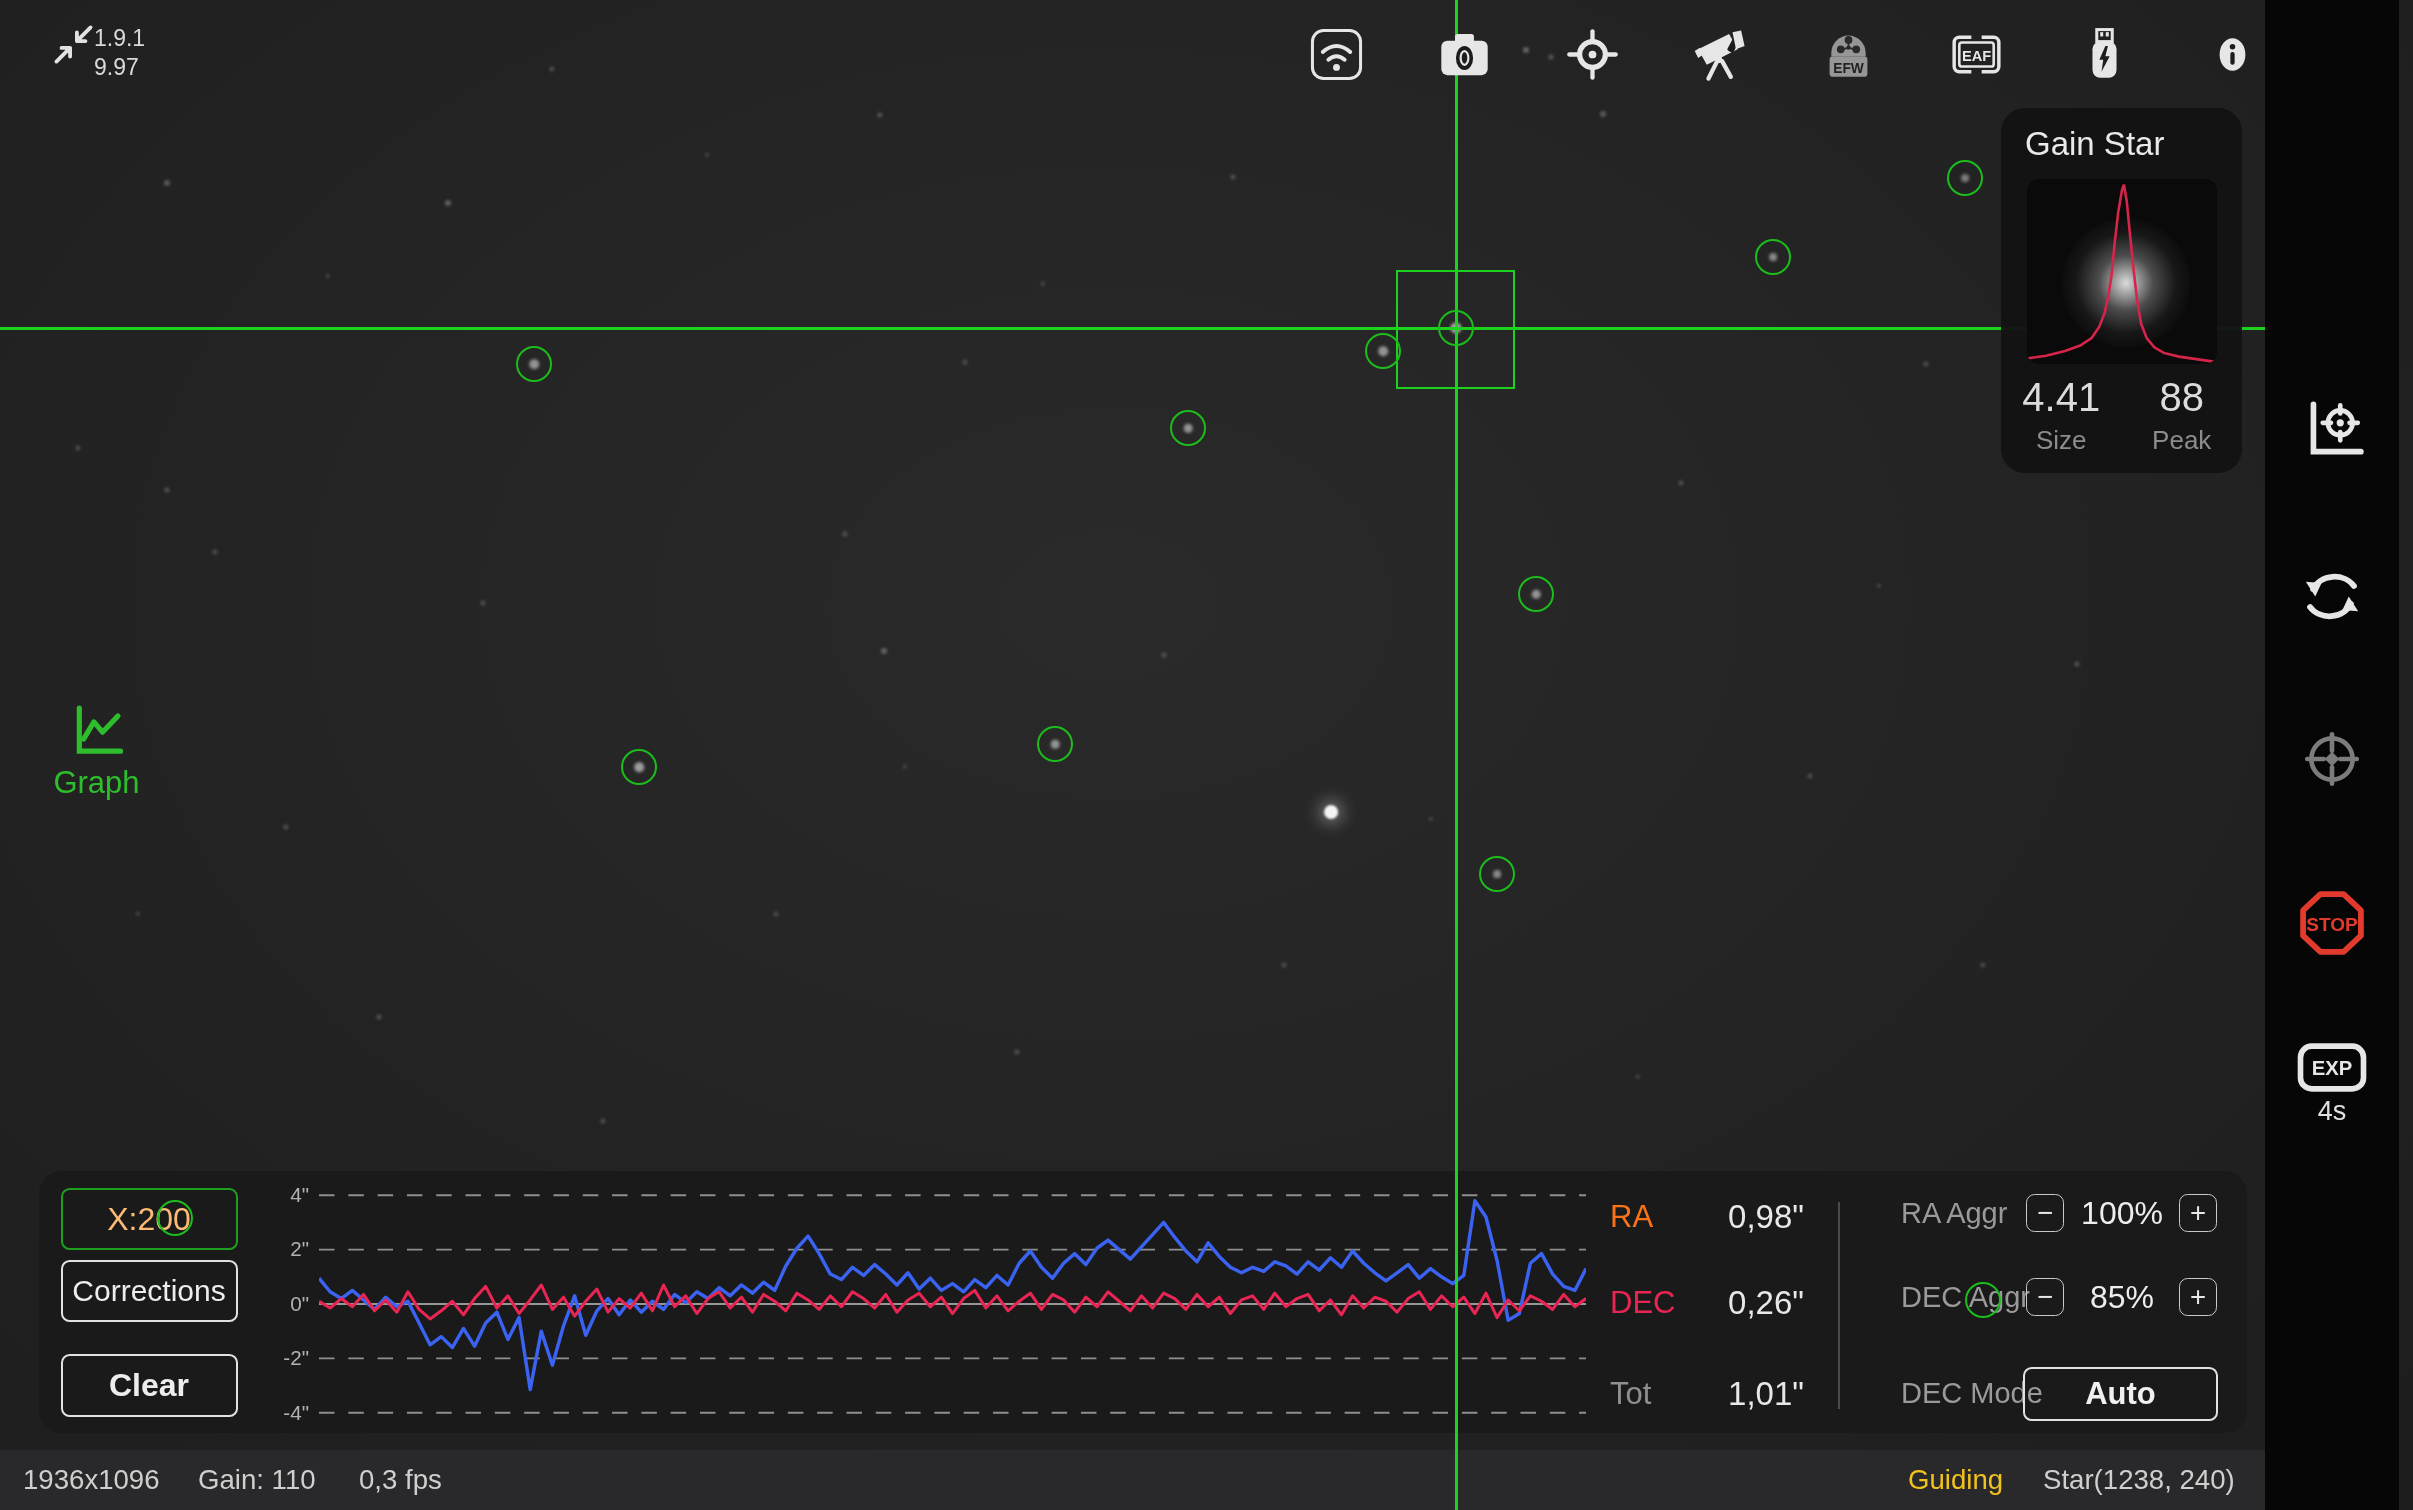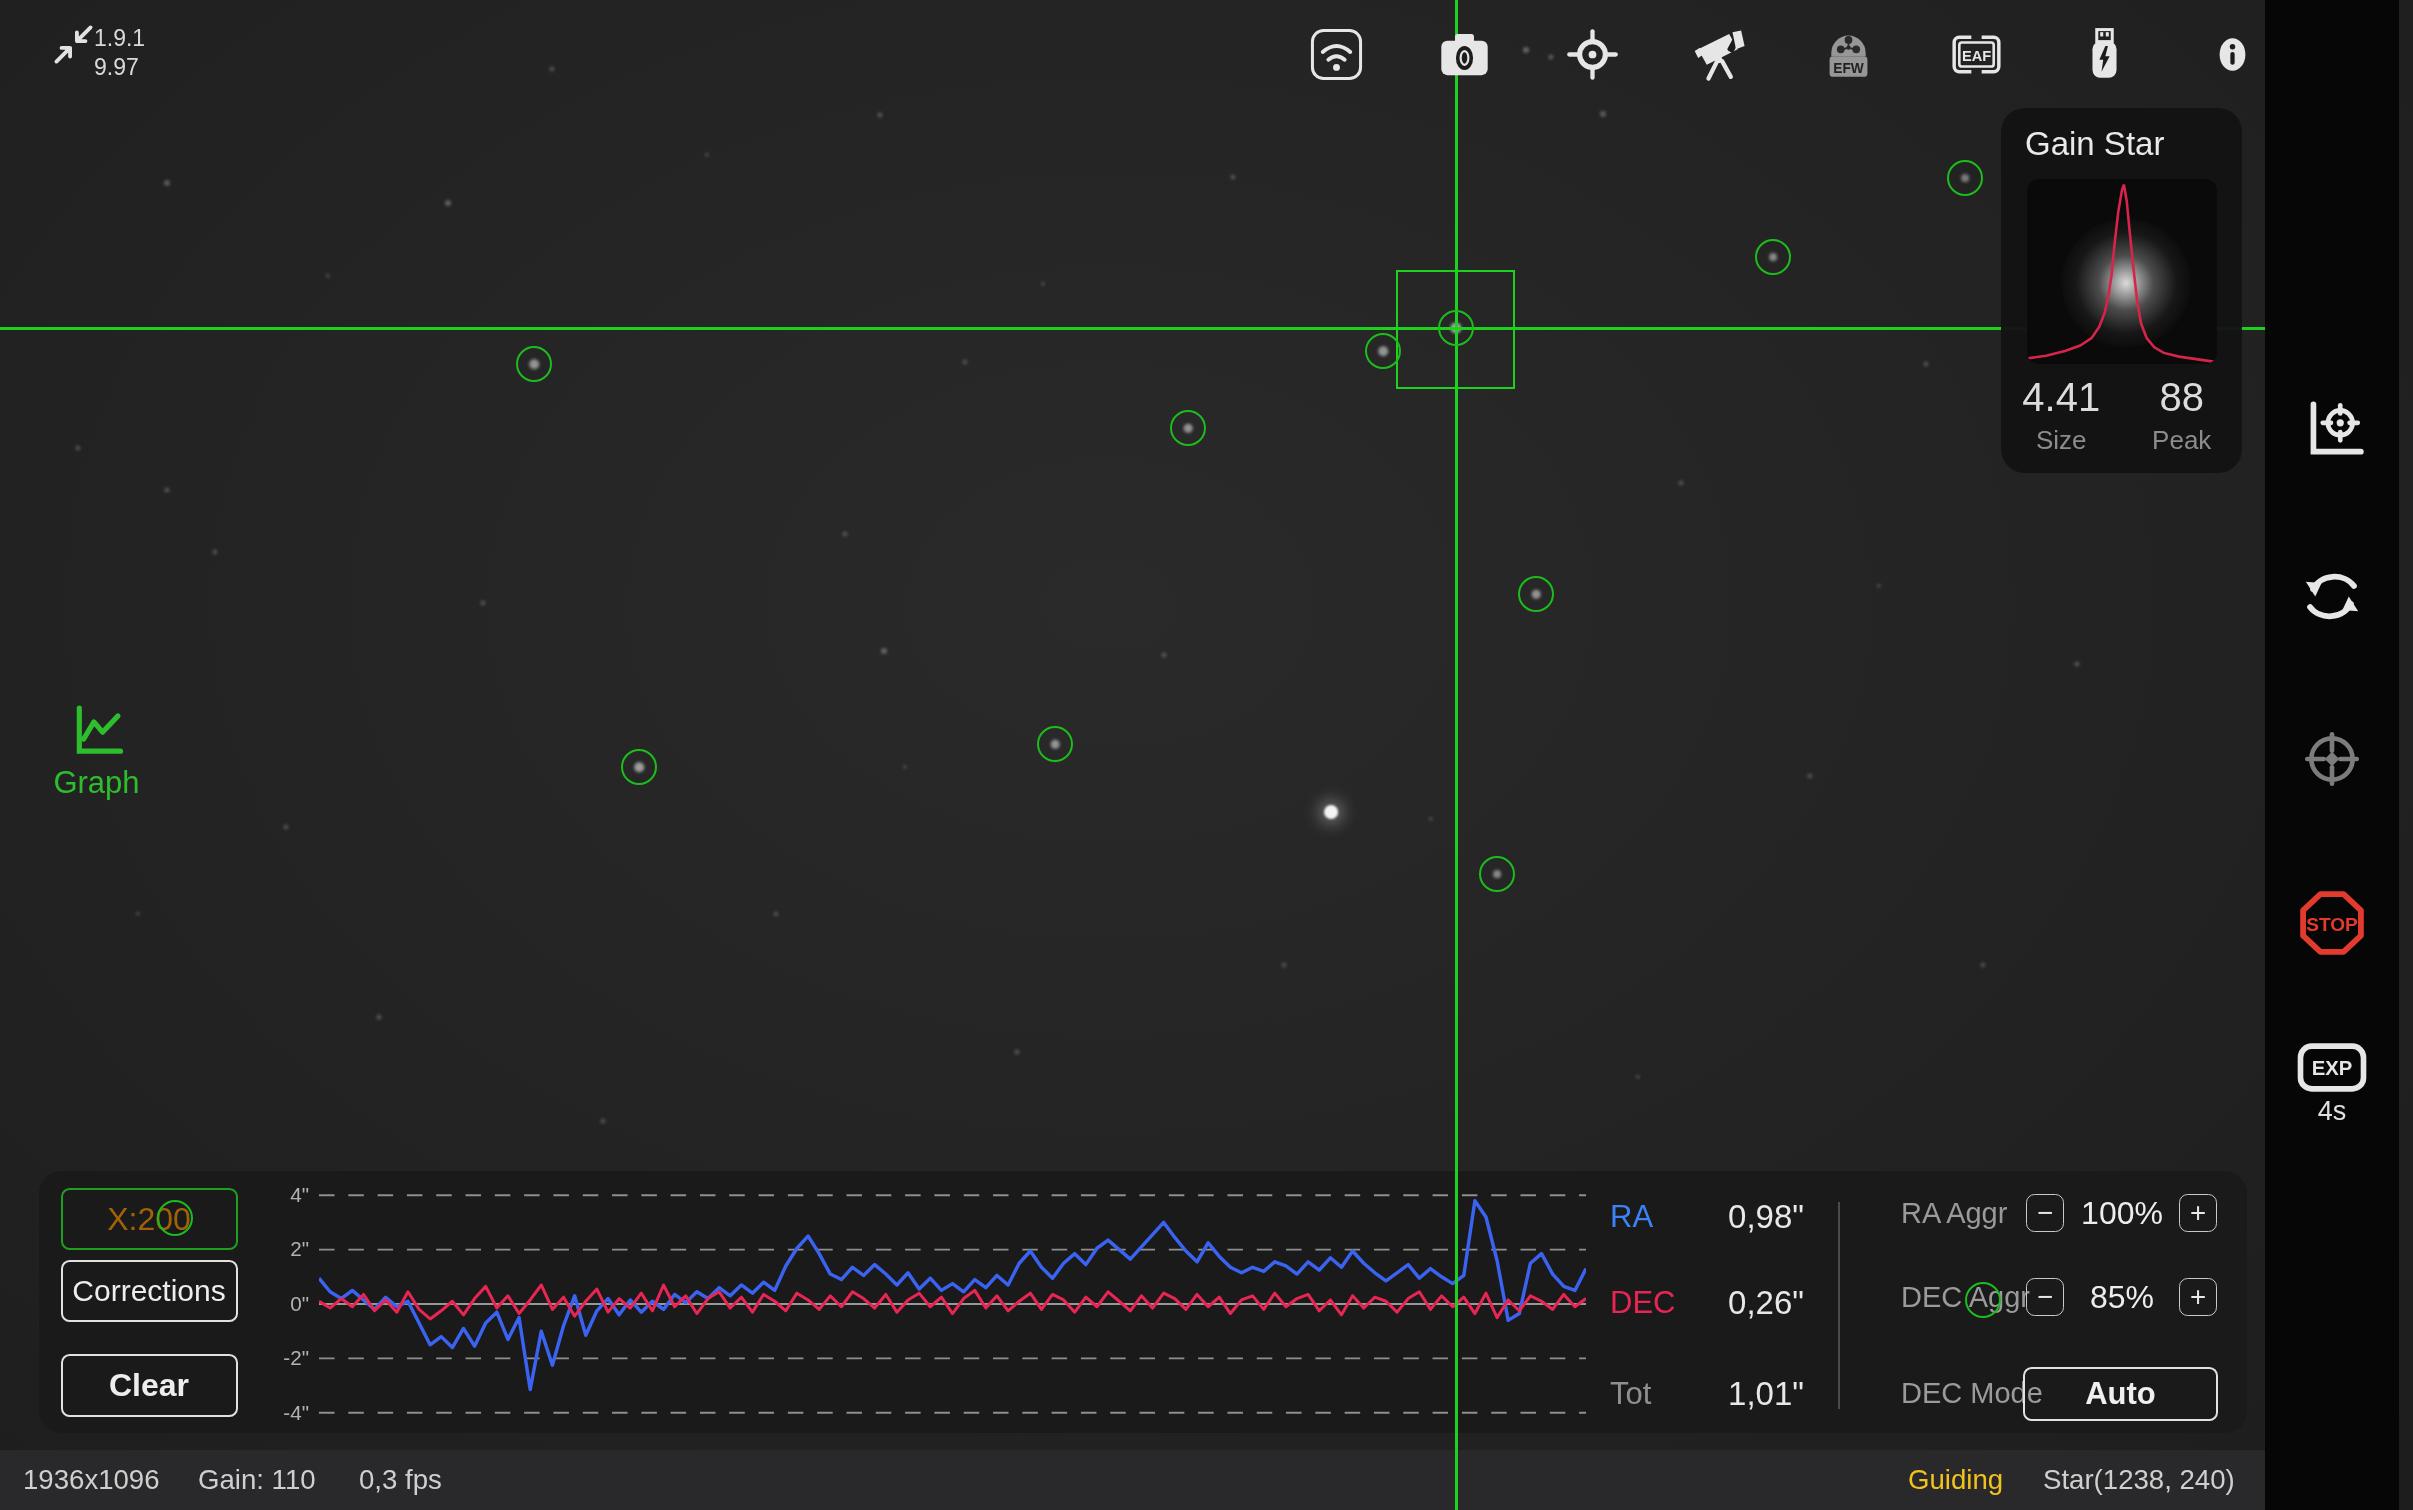--- a/index.html
+++ b/index.html
@@ -56,21 +56,21 @@
   
   #graph-toggle { position:absolute; left:43px; top:703px; width:107px; text-align:center; z-index:2; }
   #graph-toggle .gt-label { color:#2dbd2d; font-size:31px; margin-top:6.9px; }
 
   
   #guide-panel { position:absolute; left:39px; top:1171px; width:2208px; height:262px;
     background:#1a1a1b; border-radius:22.4px; z-index:4; }
   .panel-btn { position:absolute; left:21.5px; width:177px; height:62px; border:2.2px solid #e2e2e2;
     border-radius:8.6px; display:flex; align-items:center; justify-content:center;
     color:#ededed; font-size:30px; background:transparent; cursor:default; }
-  #btn-zoom { top:17px; border-color:#1f9e1f; color:#a16207; font-weight:500; font-size:32px; }
+  #btn-zoom { top:17px; border-color:#1f9e1f; color:#fdba74; font-weight:500; font-size:32px; }
   #btn-corrections { top:89px; }
   #btn-clear { top:183px; height:63px; font-weight:700; font-size:32px; }
 
   #y-labels { position:absolute; left:0; top:0; }
   .y-label { position:absolute; width:78px; left:192px; text-align:right;
     color:#b2b2b2; font-size:20.7px; transform:translateY(-50%); }
 
   #guide-chart { position:absolute; left:280px; top:15.5px; width:1267px; height:234px; }
 
   .stat-row { position:absolute; left:1571px; width:194px; height:41px;
@@ -373,21 +373,21 @@
         <line x1="0" x2="1470" y1="9.599999999999994" y2="9.599999999999994" stroke="#8f8f8f" stroke-width="2.2" stroke-dasharray="18 16"></line>
         <line x1="0" x2="1470" y1="72.8" y2="72.8" stroke="#8f8f8f" stroke-width="2.2" stroke-dasharray="18 16"></line>
         <line x1="0" x2="1470" y1="136" y2="136" stroke="rgba(235,235,235,0.8)" stroke-width="1.8"></line>
         <line x1="0" x2="1470" y1="199.2" y2="199.2" stroke="#8f8f8f" stroke-width="2.2" stroke-dasharray="18 16"></line>
         <line x1="0" x2="1470" y1="262.4" y2="262.4" stroke="#8f8f8f" stroke-width="2.2" stroke-dasharray="18 16"></line>
         <polyline points="0.0,106.0 12.9,121.8 25.8,129.7 38.7,120.2 51.6,131.3 64.5,142.3 77.4,128.1 90.3,139.2 103.2,132.8 116.1,158.1 128.9,183.4 141.8,173.9 154.7,186.6 167.6,164.4 180.5,185.0 193.4,158.1 206.3,145.5 219.2,177.1 232.1,151.8 245.0,235.5 257.9,167.6 270.8,207.1 283.7,161.3 296.6,126.5 309.5,172.3 322.4,143.9 335.3,129.7 348.2,148.6 361.1,131.3 373.9,145.5 386.8,132.8 399.7,142.3 412.6,124.9 425.5,134.4 438.4,121.8 451.3,129.7 464.2,117.0 477.1,126.5 490.0,113.9 502.9,123.4 515.8,110.7 528.7,120.2 541.6,91.8 554.5,71.2 567.4,57.0 580.3,77.5 593.2,101.2 606.1,107.6 618.9,93.3 631.8,102.8 644.7,90.2 657.6,101.2 670.5,113.9 683.4,99.7 696.3,118.6 709.2,106.0 722.1,120.2 735.0,112.3 747.9,121.8 760.8,107.6 773.7,117.0 786.6,102.8 799.5,113.9 812.4,88.6 825.3,74.4 838.2,93.3 851.1,106.0 863.9,88.6 876.8,77.5 889.7,90.2 902.6,71.2 915.5,61.7 928.4,72.8 941.3,83.9 954.2,69.6 967.1,55.4 980.0,41.2 992.9,58.6 1005.8,74.4 1018.7,87.0 1031.6,64.9 1044.5,80.7 1057.4,93.3 1070.3,99.7 1083.2,93.3 1096.1,98.1 1108.9,87.0 1121.8,91.8 1134.7,101.2 1147.6,87.0 1160.5,96.5 1173.4,82.3 1186.3,93.3 1199.2,74.4 1212.1,88.6 1225.0,99.7 1237.9,109.1 1250.8,99.7 1263.7,90.2 1276.6,106.0 1289.5,94.9 1302.4,104.4 1315.3,112.3 1328.2,102.8 1341.1,15.9 1353.9,34.9 1366.8,85.4 1379.7,155.0 1392.6,147.1 1405.5,88.6 1418.4,77.5 1431.3,101.2 1444.2,115.5 1457.1,120.2 1470.0,94.9" fill="none" stroke="#3b63f2" stroke-width="4" stroke-linejoin="round"></polyline>
         <polyline points="0.0,132.8 12.9,140.7 25.8,129.7 38.7,139.2 51.6,124.9 64.5,143.9 77.4,131.3 90.3,145.5 103.2,121.8 116.1,142.3 128.9,153.4 141.8,143.9 154.7,132.8 167.6,148.6 180.5,129.7 193.4,115.5 206.3,140.7 219.2,126.5 232.1,147.1 245.0,131.3 257.9,113.9 270.8,142.3 283.7,128.1 296.6,150.2 309.5,132.8 322.4,118.6 335.3,145.5 348.2,129.7 361.1,140.7 373.9,123.4 386.8,143.9 399.7,113.9 412.6,139.2 425.5,126.5 438.4,147.1 451.3,129.7 464.2,121.8 477.1,140.7 490.0,128.1 502.9,145.5 515.8,124.9 528.7,132.8 541.6,143.9 554.5,123.4 567.4,131.3 580.3,142.3 593.2,126.5 606.1,139.2 618.9,121.8 631.8,129.7 644.7,140.7 657.6,124.9 670.5,145.5 683.4,131.3 696.3,123.4 709.2,139.2 722.1,128.1 735.0,147.1 747.9,129.7 760.8,120.2 773.7,140.7 786.6,126.5 799.5,143.9 812.4,132.8 825.3,123.4 838.2,142.3 851.1,124.9 863.9,131.3 876.8,145.5 889.7,128.1 902.6,139.2 915.5,121.8 928.4,132.8 941.3,143.9 954.2,126.5 967.1,140.7 980.0,123.4 992.9,129.7 1005.8,142.3 1018.7,124.9 1031.6,139.2 1044.5,128.1 1057.4,147.1 1070.3,131.3 1083.2,126.5 1096.1,142.3 1108.9,123.4 1121.8,139.2 1134.7,129.7 1147.6,124.9 1160.5,143.9 1173.4,131.3 1186.3,148.6 1199.2,126.5 1212.1,140.7 1225.0,128.1 1237.9,132.8 1250.8,145.5 1263.7,129.7 1276.6,121.8 1289.5,142.3 1302.4,126.5 1315.3,139.2 1328.2,128.1 1341.1,147.1 1353.9,123.4 1366.8,151.8 1379.7,131.3 1392.6,143.9 1405.5,126.5 1418.4,132.8 1431.3,142.3 1444.2,124.9 1457.1,139.2 1470.0,129.7" fill="none" stroke="#e82553" stroke-width="3.5" stroke-linejoin="round"></polyline>
       </svg>
 
     <div class="stat-row" style="top:25px">
-      <span class="stat-label" style="color: #3b82f6;">RA</span>
+      <span class="stat-label" style="color: #f97316;">RA</span>
       <span class="stat-value">0,98"</span>
     </div>
     <div class="stat-row" style="top:111px">
       <span class="stat-label" style="color: rgb(232, 37, 83);">DEC</span>
       <span class="stat-value">0,26"</span>
     </div>
     <div class="stat-row" style="top:202px">
       <span class="stat-label" style="color: rgb(143, 143, 143);">Tot</span>
       <span class="stat-value">1,01"</span>
     </div>

